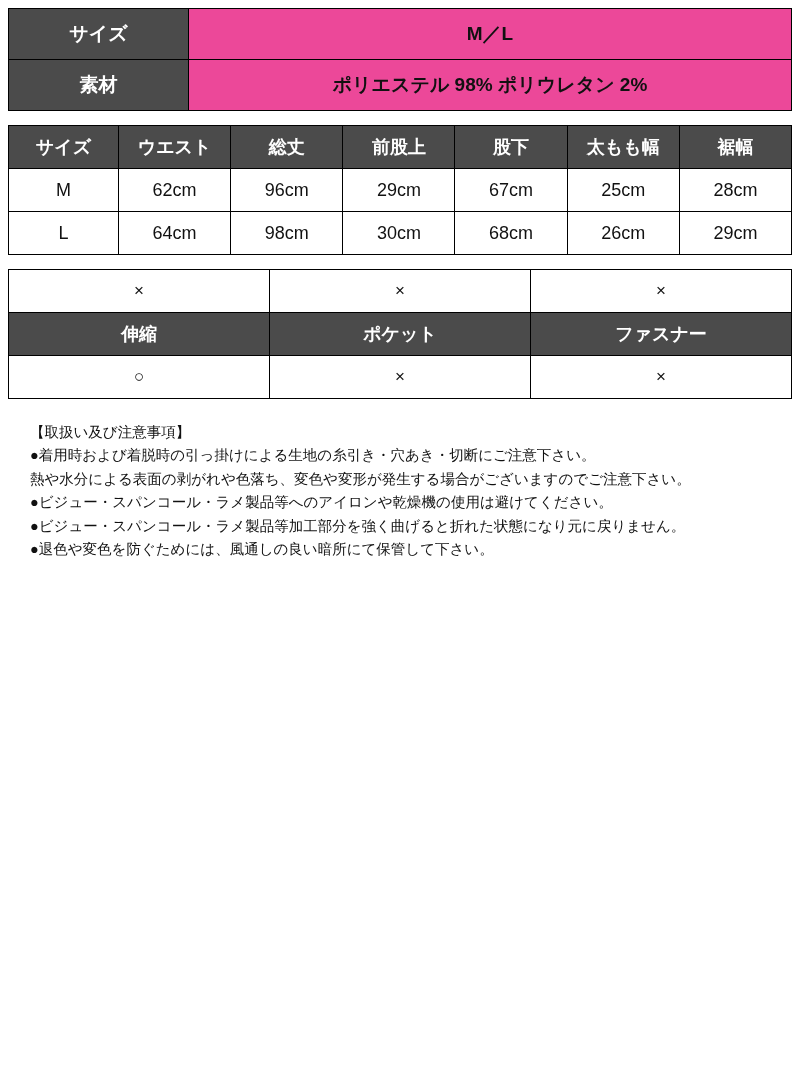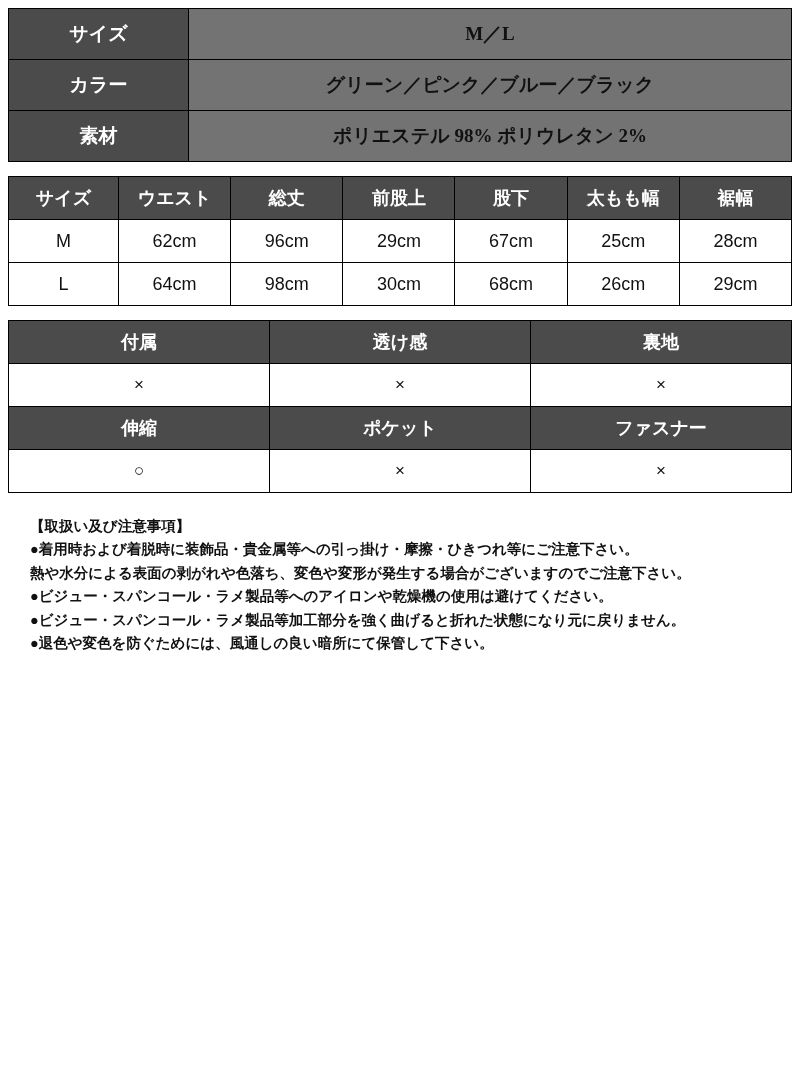--- a/index.html
+++ b/index.html
@@ -36,25 +36,24 @@
     text-align: center;
     font-size: 19px;
     font-weight: bold;
   }
   .hdr-cell {
     background: #4b4b4b;
     color: #ffffff;
     font-weight: bold;
   }
   .val-cell {
-    background: #737373;
+    background: #ec4899;
     color: #111111;
     font-weight: normal;
     font-size: 19px;
-    font-family: Liberation Serif, serif;
   }
   
   table.sizes col.c0 { width: 110px; }
   table.sizes td, table.sizes th {
     border: 1px solid #000000;
     height: 42px;
     text-align: center;
     vertical-align: middle;
     font-size: 18px;
     padding: 0;
@@ -87,44 +86,39 @@
   table.attrs td {
     background: #ffffff;
     color: #111111;
     font-size: 17px;
   }
   .notes {
     margin: 22px 0 0 22px;
     font-size: 14.5px;
     line-height: 1.62;
     color: #111111;
-    font-weight: bold;
   }
   .notes .line {
     white-space: pre-wrap;
   }
 </style>
 </head>
 <body>
 
 <div class="page">
 
   <table class="spec">
     <colgroup>
         <col style="width:180px">
         <col>
       </colgroup>
     <tbody>
       <tr>
         <td class="hdr-cell">サイズ</td>
         <td class="val-cell">M／L</td>
-      </tr>
-      <tr>
-        <td class="hdr-cell">カラー</td>
-        <td class="val-cell">グリーン／ピンク／ブルー／ブラック</td>
       </tr>
       <tr>
         <td class="hdr-cell">素材</td>
         <td class="val-cell">ポリエステル 98%  ポリウレタン 2%</td>
       </tr>
     </tbody>
   </table>
 
   <table class="sizes">
     <colgroup>
@@ -170,44 +164,39 @@
   </table>
 
   <table class="attrs">
     <colgroup>
         <col style="width:33.34%">
         <col style="width:33.33%">
         <col style="width:33.33%">
       </colgroup>
     <tbody>
       <tr>
-        <th>付属</th>
-        <th>透け感</th>
-        <th>裏地</th>
-      </tr>
-      <tr>
         <td>×</td>
         <td>×</td>
         <td>×</td>
       </tr>
       <tr>
         <th>伸縮</th>
         <th>ポケット</th>
         <th>ファスナー</th>
       </tr>
       <tr>
         <td>○</td>
         <td>×</td>
         <td>×</td>
       </tr>
     </tbody>
   </table>
 
   <div class="notes">
     <div class="line">【取扱い及び注意事項】</div>
-    <div class="line">●着用時および着脱時に装飾品・貴金属等への引っ掛け・摩擦・ひきつれ等にご注意下さい。</div>
+    <div class="line">●着用時および着脱時の引っ掛けによる生地の糸引き・穴あき・切断にご注意下さい。</div>
     <div class="line">熱や水分による表面の剥がれや色落ち、変色や変形が発生する場合がございますのでご注意下さい。</div>
     <div class="line">●ビジュー・スパンコール・ラメ製品等へのアイロンや乾燥機の使用は避けてください。</div>
     <div class="line">●ビジュー・スパンコール・ラメ製品等加工部分を強く曲げると折れた状態になり元に戻りません。</div>
     <div class="line">●退色や変色を防ぐためには、風通しの良い暗所にて保管して下さい。</div>
   </div>
 
 </div>
 
 </body></html>

